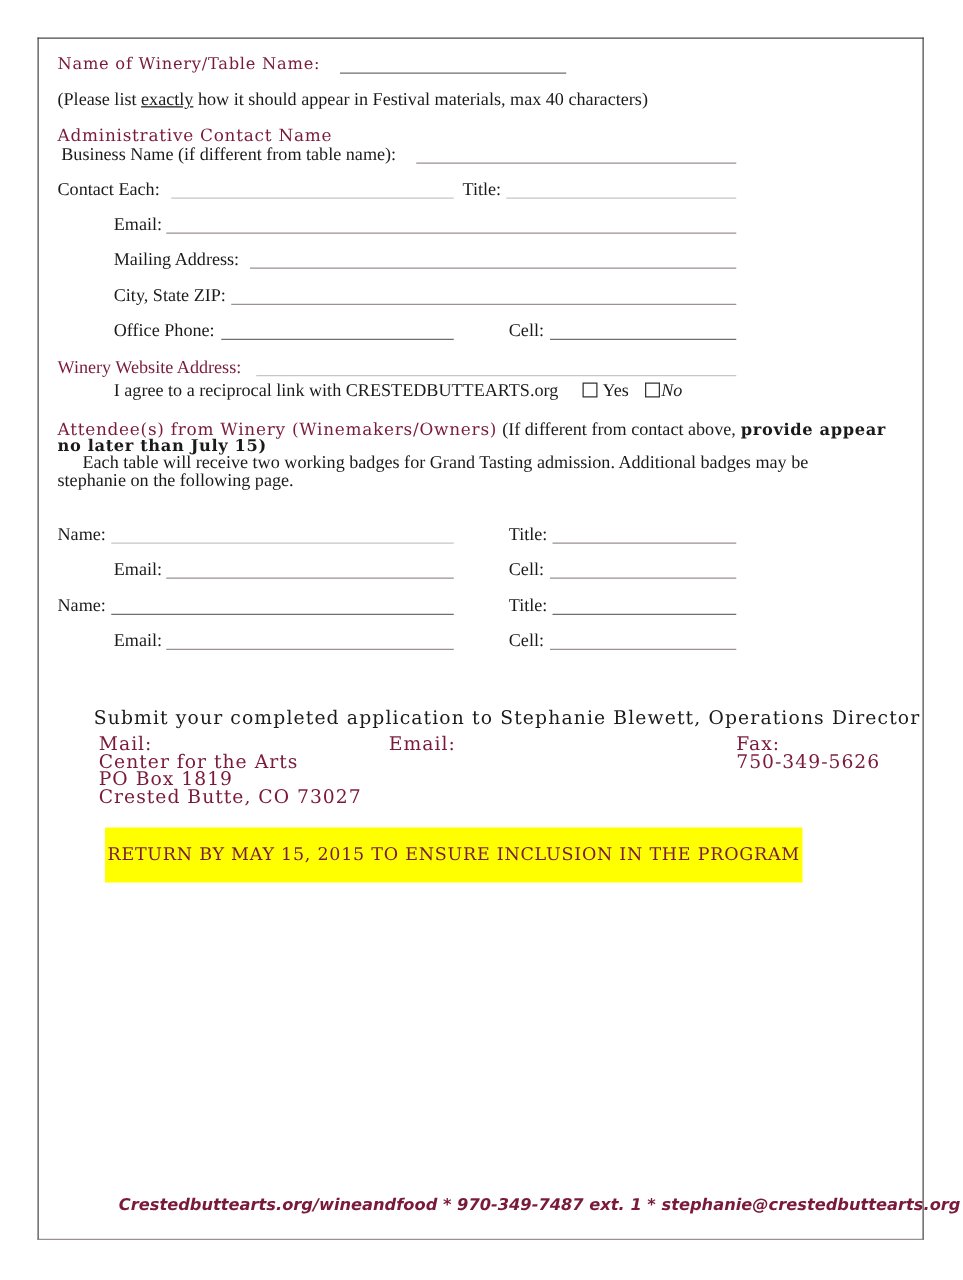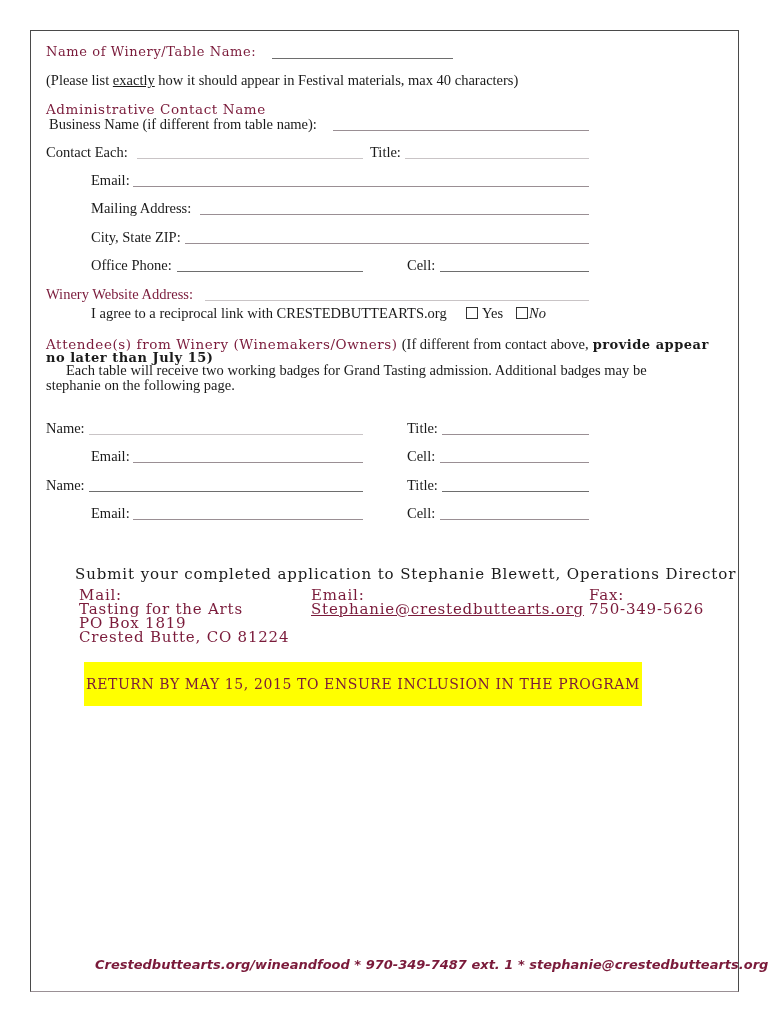--- a/index.html
+++ b/index.html
@@ -83,27 +83,26 @@
 <div class="abs body" style="left:407px; top:477px;">Title:</div>
 <div class="line dark-line" style="left:442px; top:491px; width:147px;"></div>
 <div class="abs body" style="left:91px; top:505px;">Email:</div>
 <div class="line" style="left:133px; top:519px; width:230px;"></div>
 <div class="abs body" style="left:407px; top:505px;">Cell:</div>
 <div class="line" style="left:440px; top:519px; width:149px;"></div>
 
 <div class="abs submit" style="left:75px; top:565px;">Submit your completed application to Stephanie Blewett, Operations Director</div>
 <div class="abs contact" style="left:79px; top:588px;">
   <div>Mail:</div>
-  <div>Tasting for the Arts</div>
+  <div>Center for the Arts</div>
   <div>PO Box 1819</div>
-  <div>Crested Butte, CO 81224</div>
+  <div>Crested Butte, CO 73027</div>
 </div>
 <div class="abs contact" style="left:311px; top:588px;">
   <div>Email:</div>
-  <a>Stephanie@crestedbuttearts.org</a>
 </div>
 <div class="abs contact" style="left:589px; top:588px;">
   <div>Fax:</div>
   <div>750-349-5626</div>
 </div>
 
 <div class="abs return" style="left:84px; top:662px;">RETURN BY MAY 15, 2015 TO ENSURE INCLUSION IN THE PROGRAM</div>
 
 <div class="abs footer" style="left:95px; top:957px;">Crestedbuttearts.org/wineandfood  * 970-349-7487 ext. 1  *  stephanie@crestedbuttearts.org</div>
 

